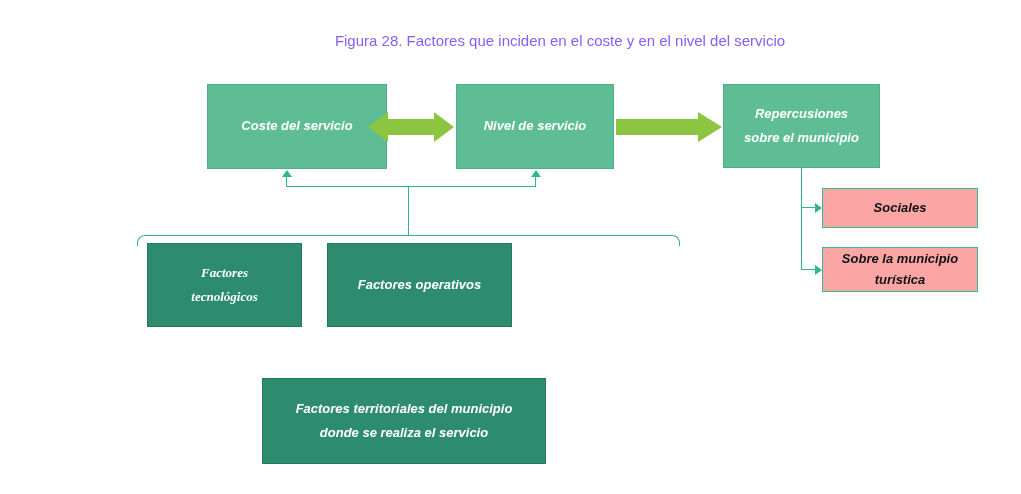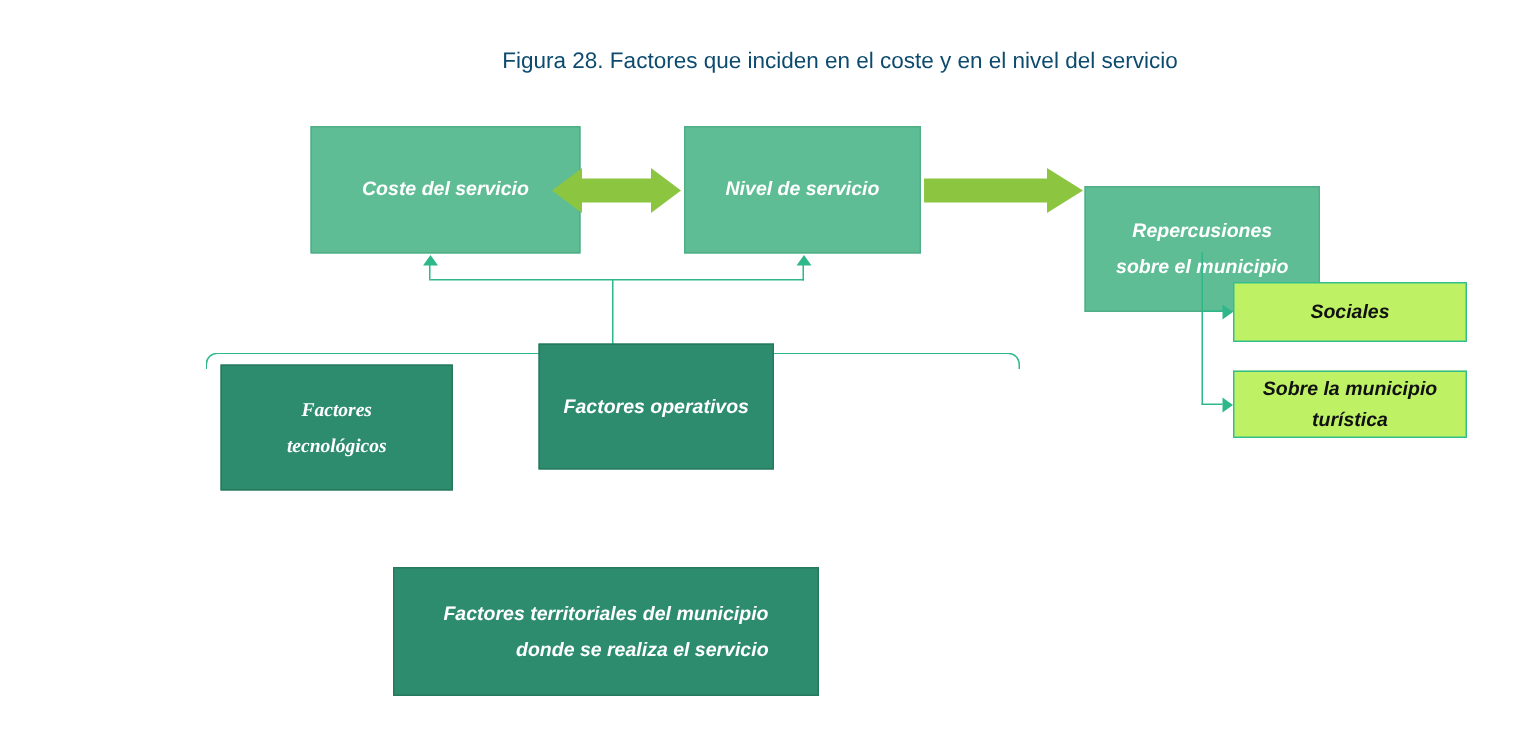--- a/index.html
+++ b/index.html
@@ -11,21 +11,21 @@
     font-family: "Liberation Sans", sans-serif;
     overflow: hidden;
   }
   .figure-title {
     position: absolute;
     left: 110px;
     top: 32px;
     width: 900px;
     text-align: center;
     font-size: 15px;
-    color: #0c4a6e;
+    color: #8b5cf6;
   }
   .node {
     position: absolute;
     display: flex;
     align-items: center;
     justify-content: center;
     text-align: center;
     font-size: 13px;
     font-weight: bold;
     font-style: italic;
@@ -37,21 +37,21 @@
     background: #5fbd95;
     border: 1px solid #4fae85;
     color: #ffffff;
   }
   .node.green-dark {
     background: #2e8c6e;
     border: 1px solid #27795e;
     color: #ffffff;
   }
   .node.pale {
-    background: #bef264;
+    background: #fca5a5;
     border: 1px solid #35bd8e;
     color: #111111;
     line-height: 1.6;
   }
   
   .vline { position: absolute; width: 0; border-left: 1.5px solid #2eb88a; }
   .hline { position: absolute; height: 0; border-top: 1.5px solid #2eb88a; }
   .bracket {
     position: absolute;
     box-sizing: border-box;
@@ -79,21 +79,21 @@
 <body>
 
 <div class="canvas">
 
   <div class="figure-title">Figura 28. Factores que inciden en el coste y en el nivel del servicio</div>
 
   <div class="node green-mid" style="left:207px; top:84px; width:180px; height:85px;">Coste del servicio</div>
 
   <div class="node green-mid" style="left:456px; top:84px; width:158px; height:85px;">Nivel de servicio</div>
 
-  <div class="node green-mid" style="left:723px; top:84px; width:157px; height:84px;margin-top:40px;">Repercusiones
+  <div class="node green-mid" style="left:723px; top:84px; width:157px; height:84px;">Repercusiones
 sobre el municipio</div>
 
   <div class="fat-arrow" style="left:368px; top:110px;">
     <svg width="86" height="34" viewBox="0 0 86 34" xmlns="http://www.w3.org/2000/svg">
       <polygon points="0,17 20,2 20,9 66,9 66,2 86,17 66,32 66,25 20,25 20,32" fill="#8cc540"></polygon>
     </svg>
   </div>
 
   <div class="fat-arrow" style="left:616px; top:110px;">
     <svg width="106" height="34" viewBox="0 0 106 34" xmlns="http://www.w3.org/2000/svg">
@@ -119,19 +119,19 @@
   <div class="arrow-right-small" style="left:815px; top:265px;"></div>
 
   <div class="node pale" style="left:822px; top:188px; width:156px; height:40px;">Sociales</div>
 
   <div class="node pale" style="left:822px; top:247px; width:156px; height:45px;">Sobre la municipio
 turística</div>
 
   <div class="node green-dark" style="left:147px; top:243px; width:155px; height:84px;font-family:Liberation Serif, serif;">Factores
 tecnológicos</div>
 
-  <div class="node green-dark" style="left:327px; top:229px; width:157px; height:84px;margin-left:32px;">Factores operativos</div>
+  <div class="node green-dark" style="left:327px; top:243px; width:185px; height:84px;">Factores operativos</div>
 
 
-  <div class="node green-dark" style="left:262px; top:378px; width:284px; height:86px;text-align:right;">Factores territoriales del municipio
+  <div class="node green-dark" style="left:262px; top:378px; width:284px; height:86px;">Factores territoriales del municipio
 donde se realiza el servicio</div>
 
 </div>
 
 </body></html>

